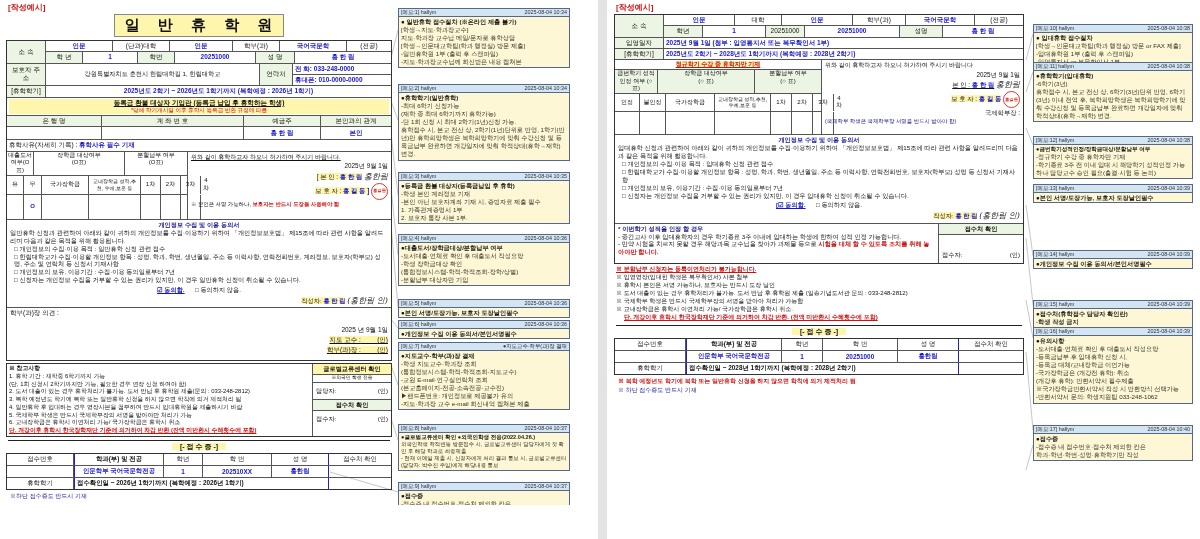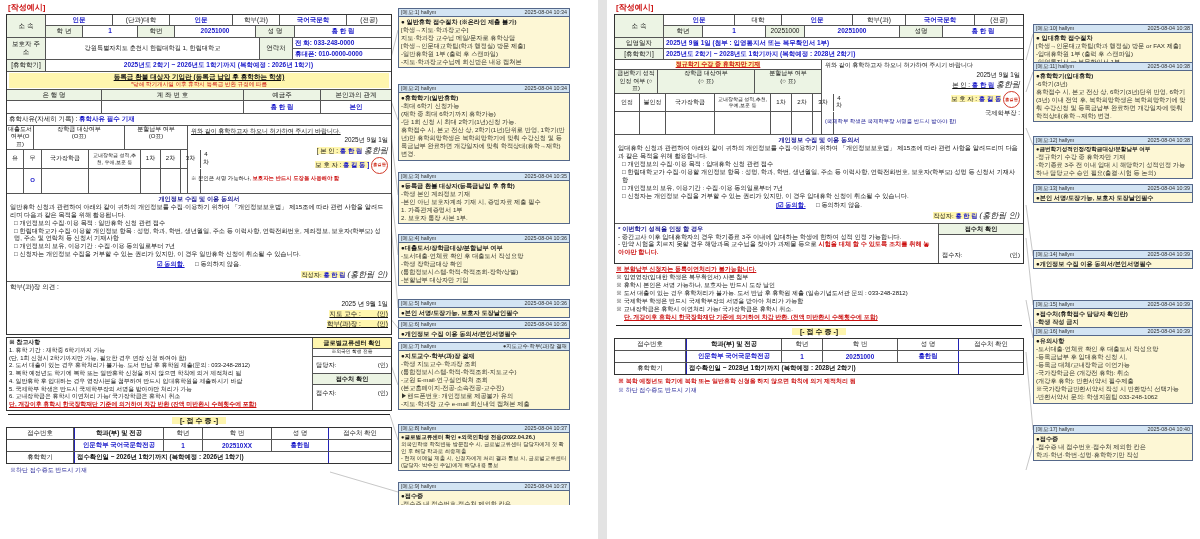--- a/index.html
+++ b/index.html
@@ -75,20 +75,21 @@
       <line x1="1026" y1="300" x2="1033" y2="338"></line>
     <line x1="1026" y1="352" x2="1033" y2="430"></line>
       <line x1="1026" y1="470" x2="1033" y2="445"></line>
   </g>
 </svg>
 
 <div class="divider" style="left:598px;width:9px;"></div>
 
 <div class="panel" style="left:6px;width:386px;">
   <div class="tag">[작성예시]</div>
+  <div class="ftitle"><span>일 반 휴 학 원</span></div>
 
   <div class="frm">
 
     <div class="fr">
       <div class="fc lbl" style="width:34px;flex:none;">소  속</div>
       <div style="flex:1;">
         <div class="fr">
           <div class="fc blue" style="width:62px;flex:none;">인문</div>
           <div class="fc" style="width:52px;flex:none;">(단과)대학</div>
           <div class="fc blue" style="width:58px;flex:none;">인문</div>

